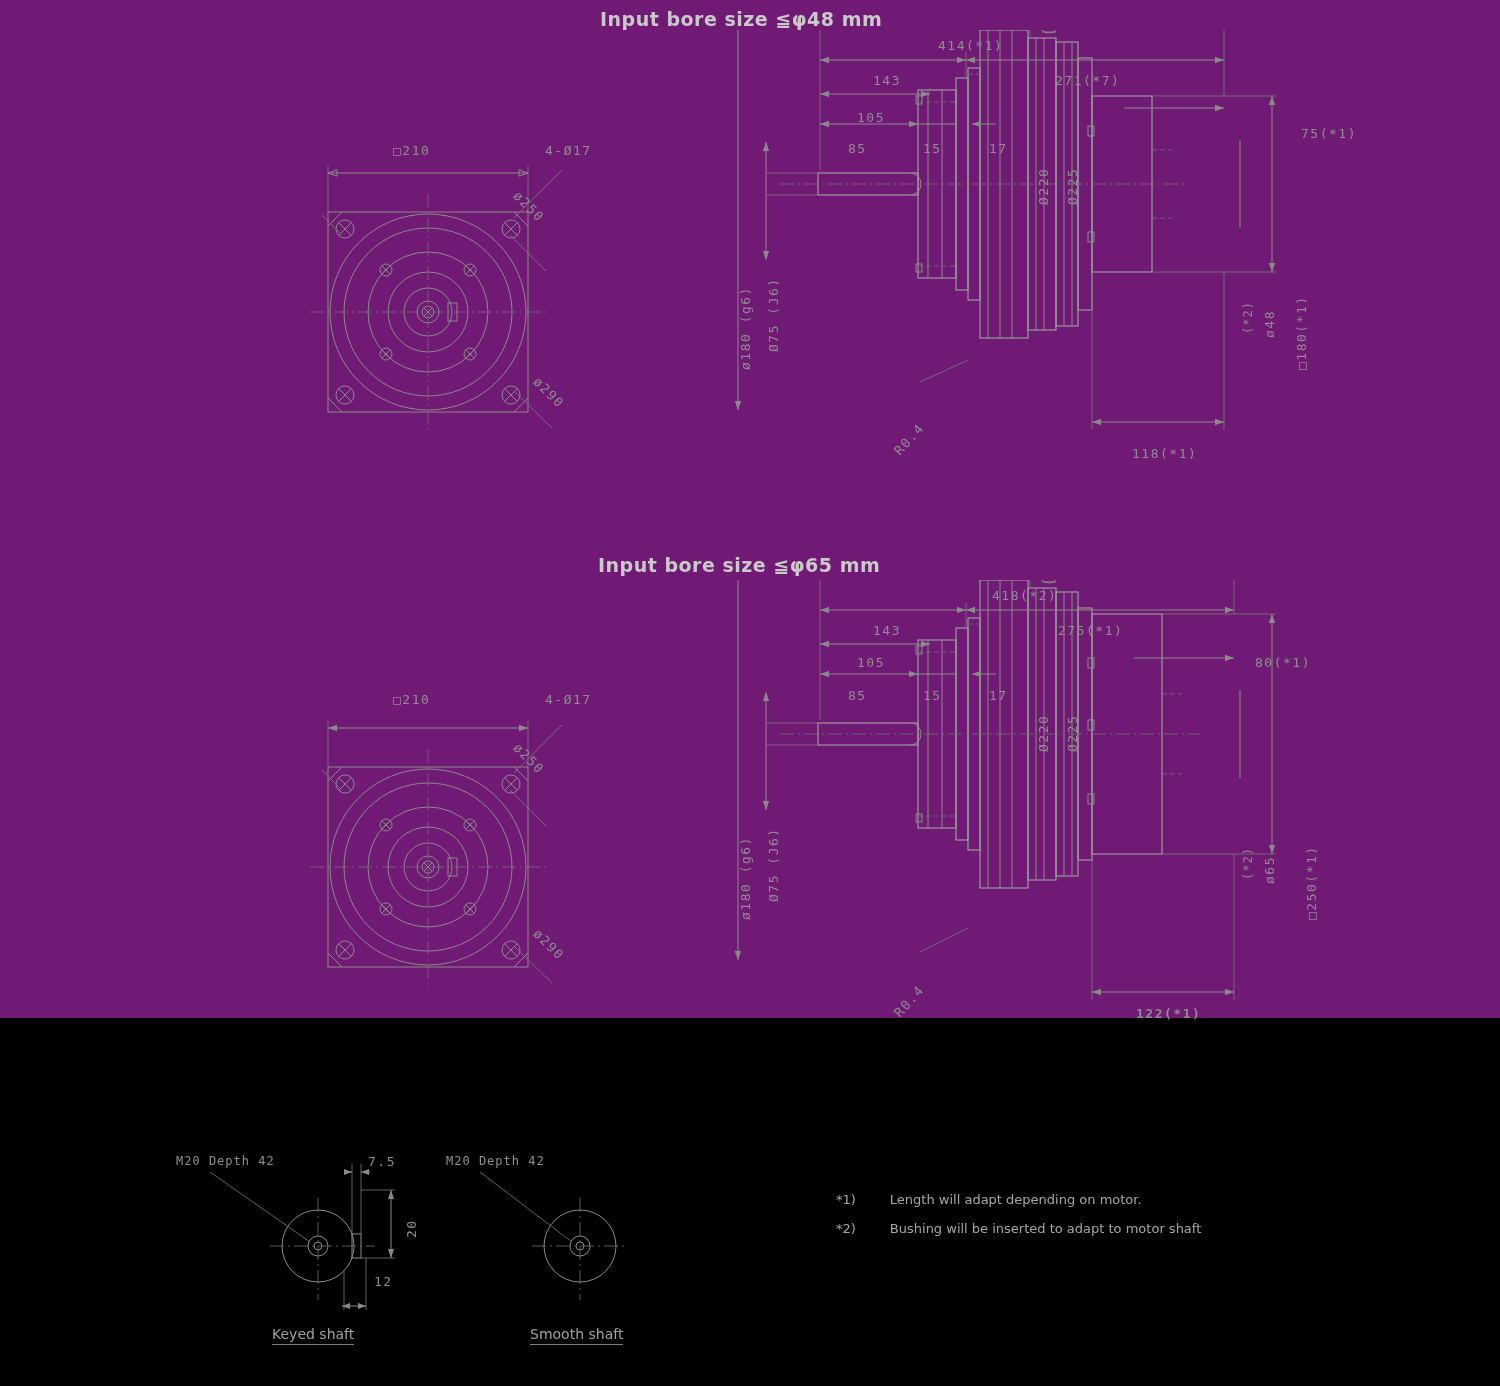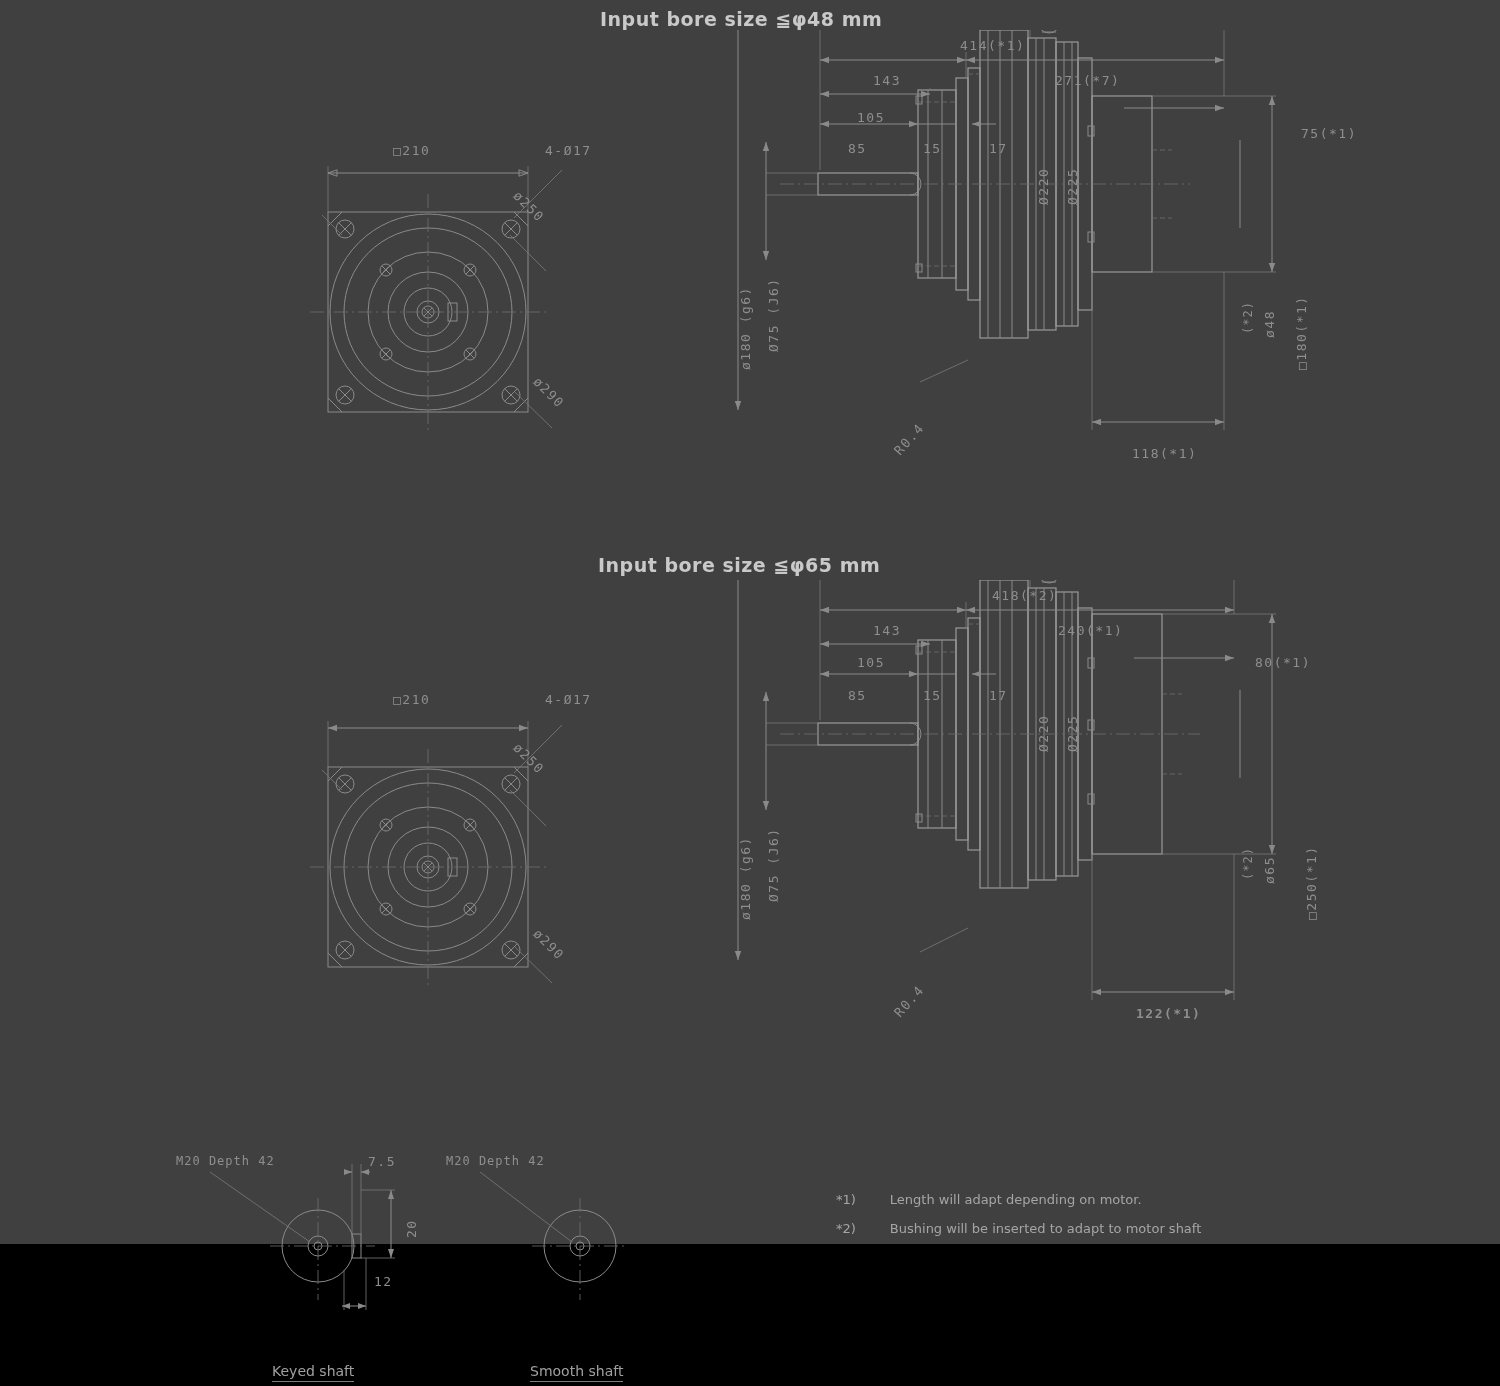--- a/index.html
+++ b/index.html
@@ -1,23 +1,23 @@
 <!DOCTYPE html>
 <html><head>
 <meta charset="utf-8">
 <style>
   html,body{margin:0;padding:0;background:#000;}
   body{width:1500px;height:1386px;position:relative;font-family:"DejaVu Sans",sans-serif;color:#9b9b9b;overflow:hidden;}
-  .root{position:absolute;left:0;top:0;width:1500px;height:1244px;background:#404040;}
+  .root{position:absolute;left:0;top:0;width:1500px;height:1018px;background:#701a75;}
   .abs{position:absolute;}
   .ttl{font-family:"DejaVu Sans",sans-serif;font-weight:bold;font-size:19px;color:#c9c9c9;letter-spacing:.5px;white-space:nowrap;}
   .dim{font-family:"DejaVu Sans Mono","DejaVu Sans",monospace;font-size:13px;color:#8e8e8e;letter-spacing:1.5px;white-space:nowrap;}
   .dim.sm{font-size:12px;letter-spacing:1px;}
   .note{font-family:"DejaVu Sans",sans-serif;font-size:13px;color:#a5a5a5;white-space:nowrap;}
-  .cap{font-family:"DejaVu Sans",sans-serif;font-size:14px;color:#a0a0a0;white-space:nowrap;border-bottom:1px solid #7d7d7d;padding-bottom:2px;margin-top:37px;}
+  .cap{font-family:"DejaVu Sans",sans-serif;font-size:14px;color:#a0a0a0;white-space:nowrap;border-bottom:1px solid #7d7d7d;padding-bottom:2px;}
   svg{display:block;}
   .ln{stroke:#8a8a8a;stroke-width:1;fill:none;}
   .ln2{stroke:#9a9a9a;stroke-width:1.2;fill:none;}
   .cl{stroke:#6f6f6f;stroke-width:.8;fill:none;stroke-dasharray:14 4 2 4;}
   .ext{stroke:#7a7a7a;stroke-width:.8;fill:none;}
   .hid{stroke:#6f6f6f;stroke-width:.8;fill:none;stroke-dasharray:5 3;}
   .rot{transform-origin:0 0;}
 </style>
 </head>
 <body>
@@ -197,21 +197,21 @@
       <path d="M372 392 l9 -3.2 v6.4 z" fill="#8a8a8a"></path>
       <path d="M504 392 l-9 -3.2 v6.4 z" fill="#8a8a8a"></path>
 
       <line class="ext" x1="200" y1="352" x2="248" y2="330"></line>
 
       <line class="ext" x1="286" y1="0" x2="286" y2="-40"></line>
       <line class="ext" x1="310" y1="8" x2="310" y2="-40"></line>
     </svg>
   </div>
 
-  <div class="abs dim" style="left:960px;top:38px;">414(*1)</div>
+  <div class="abs dim" style="left:938px;top:38px;">414(*1)</div>
   <div class="abs dim" style="left:873px;top:73px;">143</div>
   <div class="abs dim" style="left:1055px;top:73px;">271(*7)</div>
   <div class="abs dim" style="left:857px;top:110px;">105</div>
   <div class="abs dim" style="left:848px;top:141px;">85</div>
   <div class="abs dim" style="left:923px;top:141px;">15</div>
   <div class="abs dim" style="left:989px;top:141px;">17</div>
   <div class="abs dim" style="left:1301px;top:110px;margin-top:16px;">75(*1)</div>
   <div class="abs dim rot" style="left:1036px;top:205px;transform:rotate(-90deg);">Ø220</div>
   <div class="abs dim rot" style="left:1065px;top:205px;transform:rotate(-90deg);">Ø225</div>
   <div class="abs dim rot" style="left:738px;top:370px;transform:rotate(-90deg);">ø180 (g6)</div>
@@ -380,21 +380,21 @@
       <path d="M514 412 l-9 -3.2 v6.4 z" fill="#8a8a8a"></path>
 
       <line class="ext" x1="200" y1="372" x2="248" y2="348"></line>
       <line class="ext" x1="286" y1="0" x2="286" y2="-40"></line>
       <line class="ext" x1="310" y1="8" x2="310" y2="-40"></line>
     </svg>
   </div>
 
   <div class="abs dim" style="left:992px;top:588px;">418(*2)</div>
   <div class="abs dim" style="left:873px;top:623px;">143</div>
-  <div class="abs dim" style="left:1058px;top:623px;">240(*1)</div>
+  <div class="abs dim" style="left:1058px;top:623px;">275(*1)</div>
   <div class="abs dim" style="left:857px;top:655px;">105</div>
   <div class="abs dim" style="left:848px;top:688px;">85</div>
   <div class="abs dim" style="left:923px;top:688px;">15</div>
   <div class="abs dim" style="left:989px;top:688px;">17</div>
   <div class="abs dim" style="left:1255px;top:655px;">80(*1)</div>
   <div class="abs dim rot" style="left:1036px;top:752px;transform:rotate(-90deg);">Ø220</div>
   <div class="abs dim rot" style="left:1065px;top:752px;transform:rotate(-90deg);">Ø225</div>
   <div class="abs dim rot" style="left:738px;top:920px;transform:rotate(-90deg);">ø180 (g6)</div>
   <div class="abs dim rot" style="left:766px;top:902px;transform:rotate(-90deg);">Ø75 (J6)</div>
   <div class="abs dim rot" style="left:891px;top:1010px;transform:rotate(-48deg);">R0.4</div>

